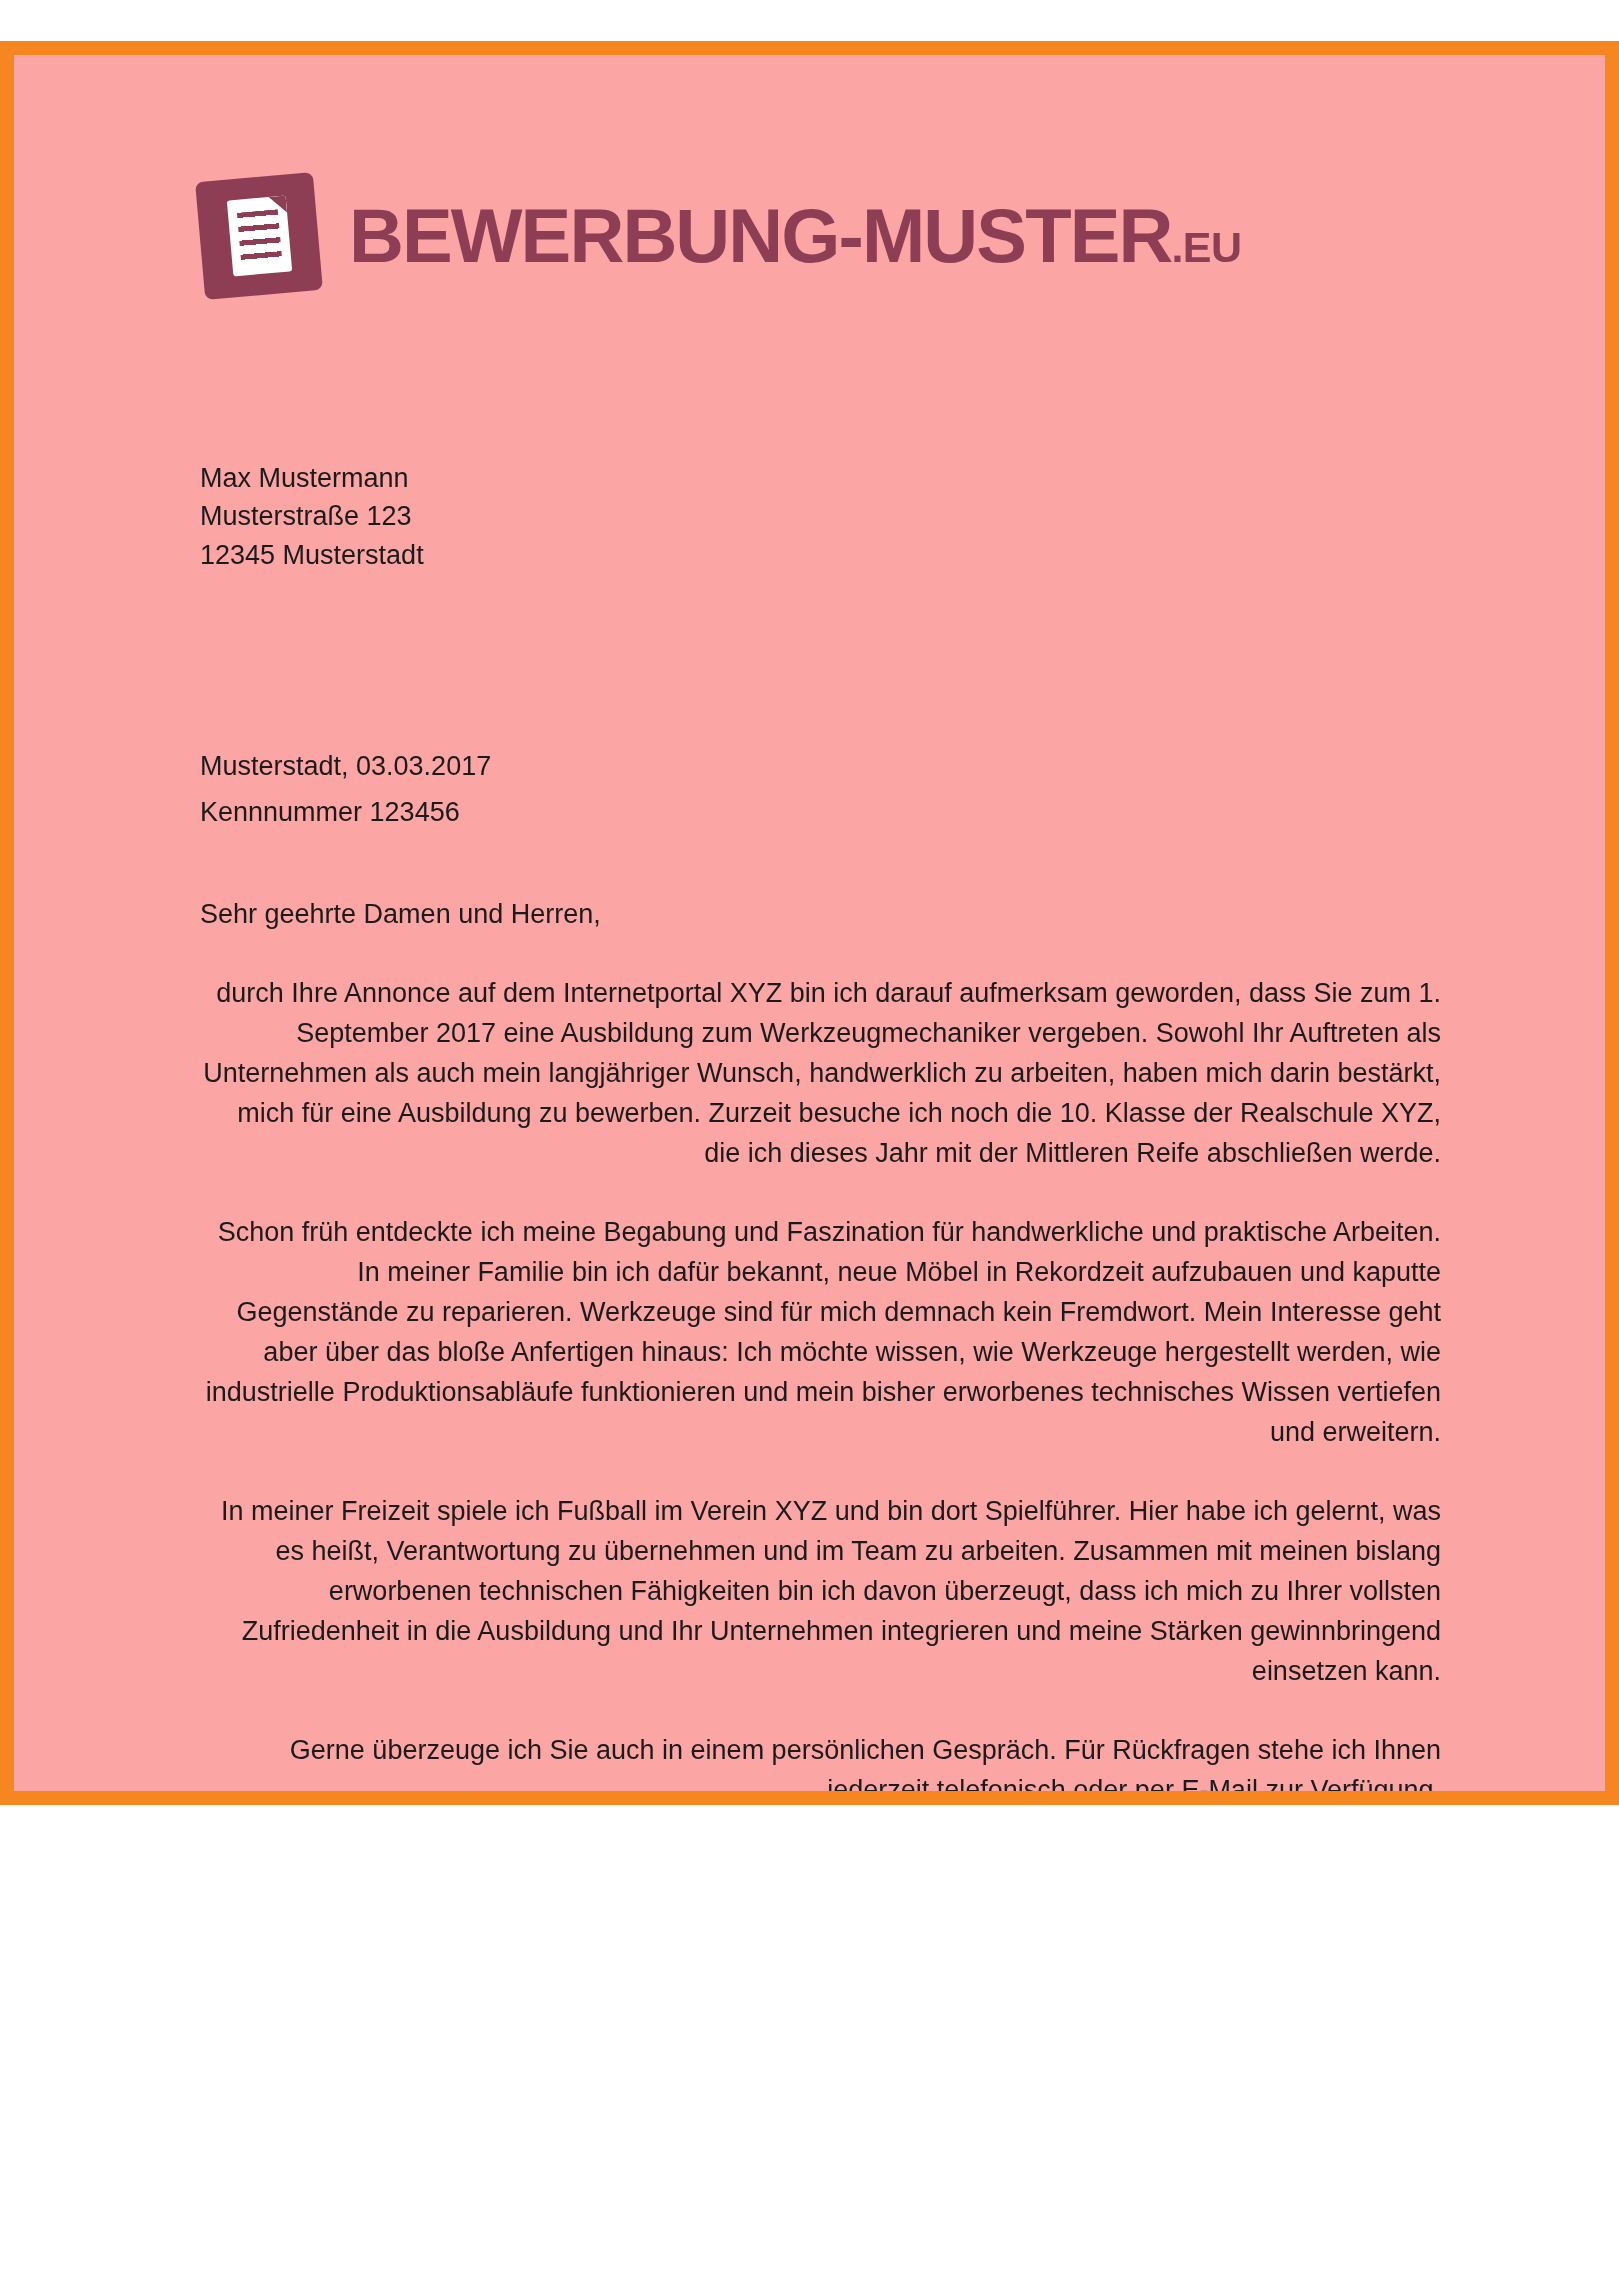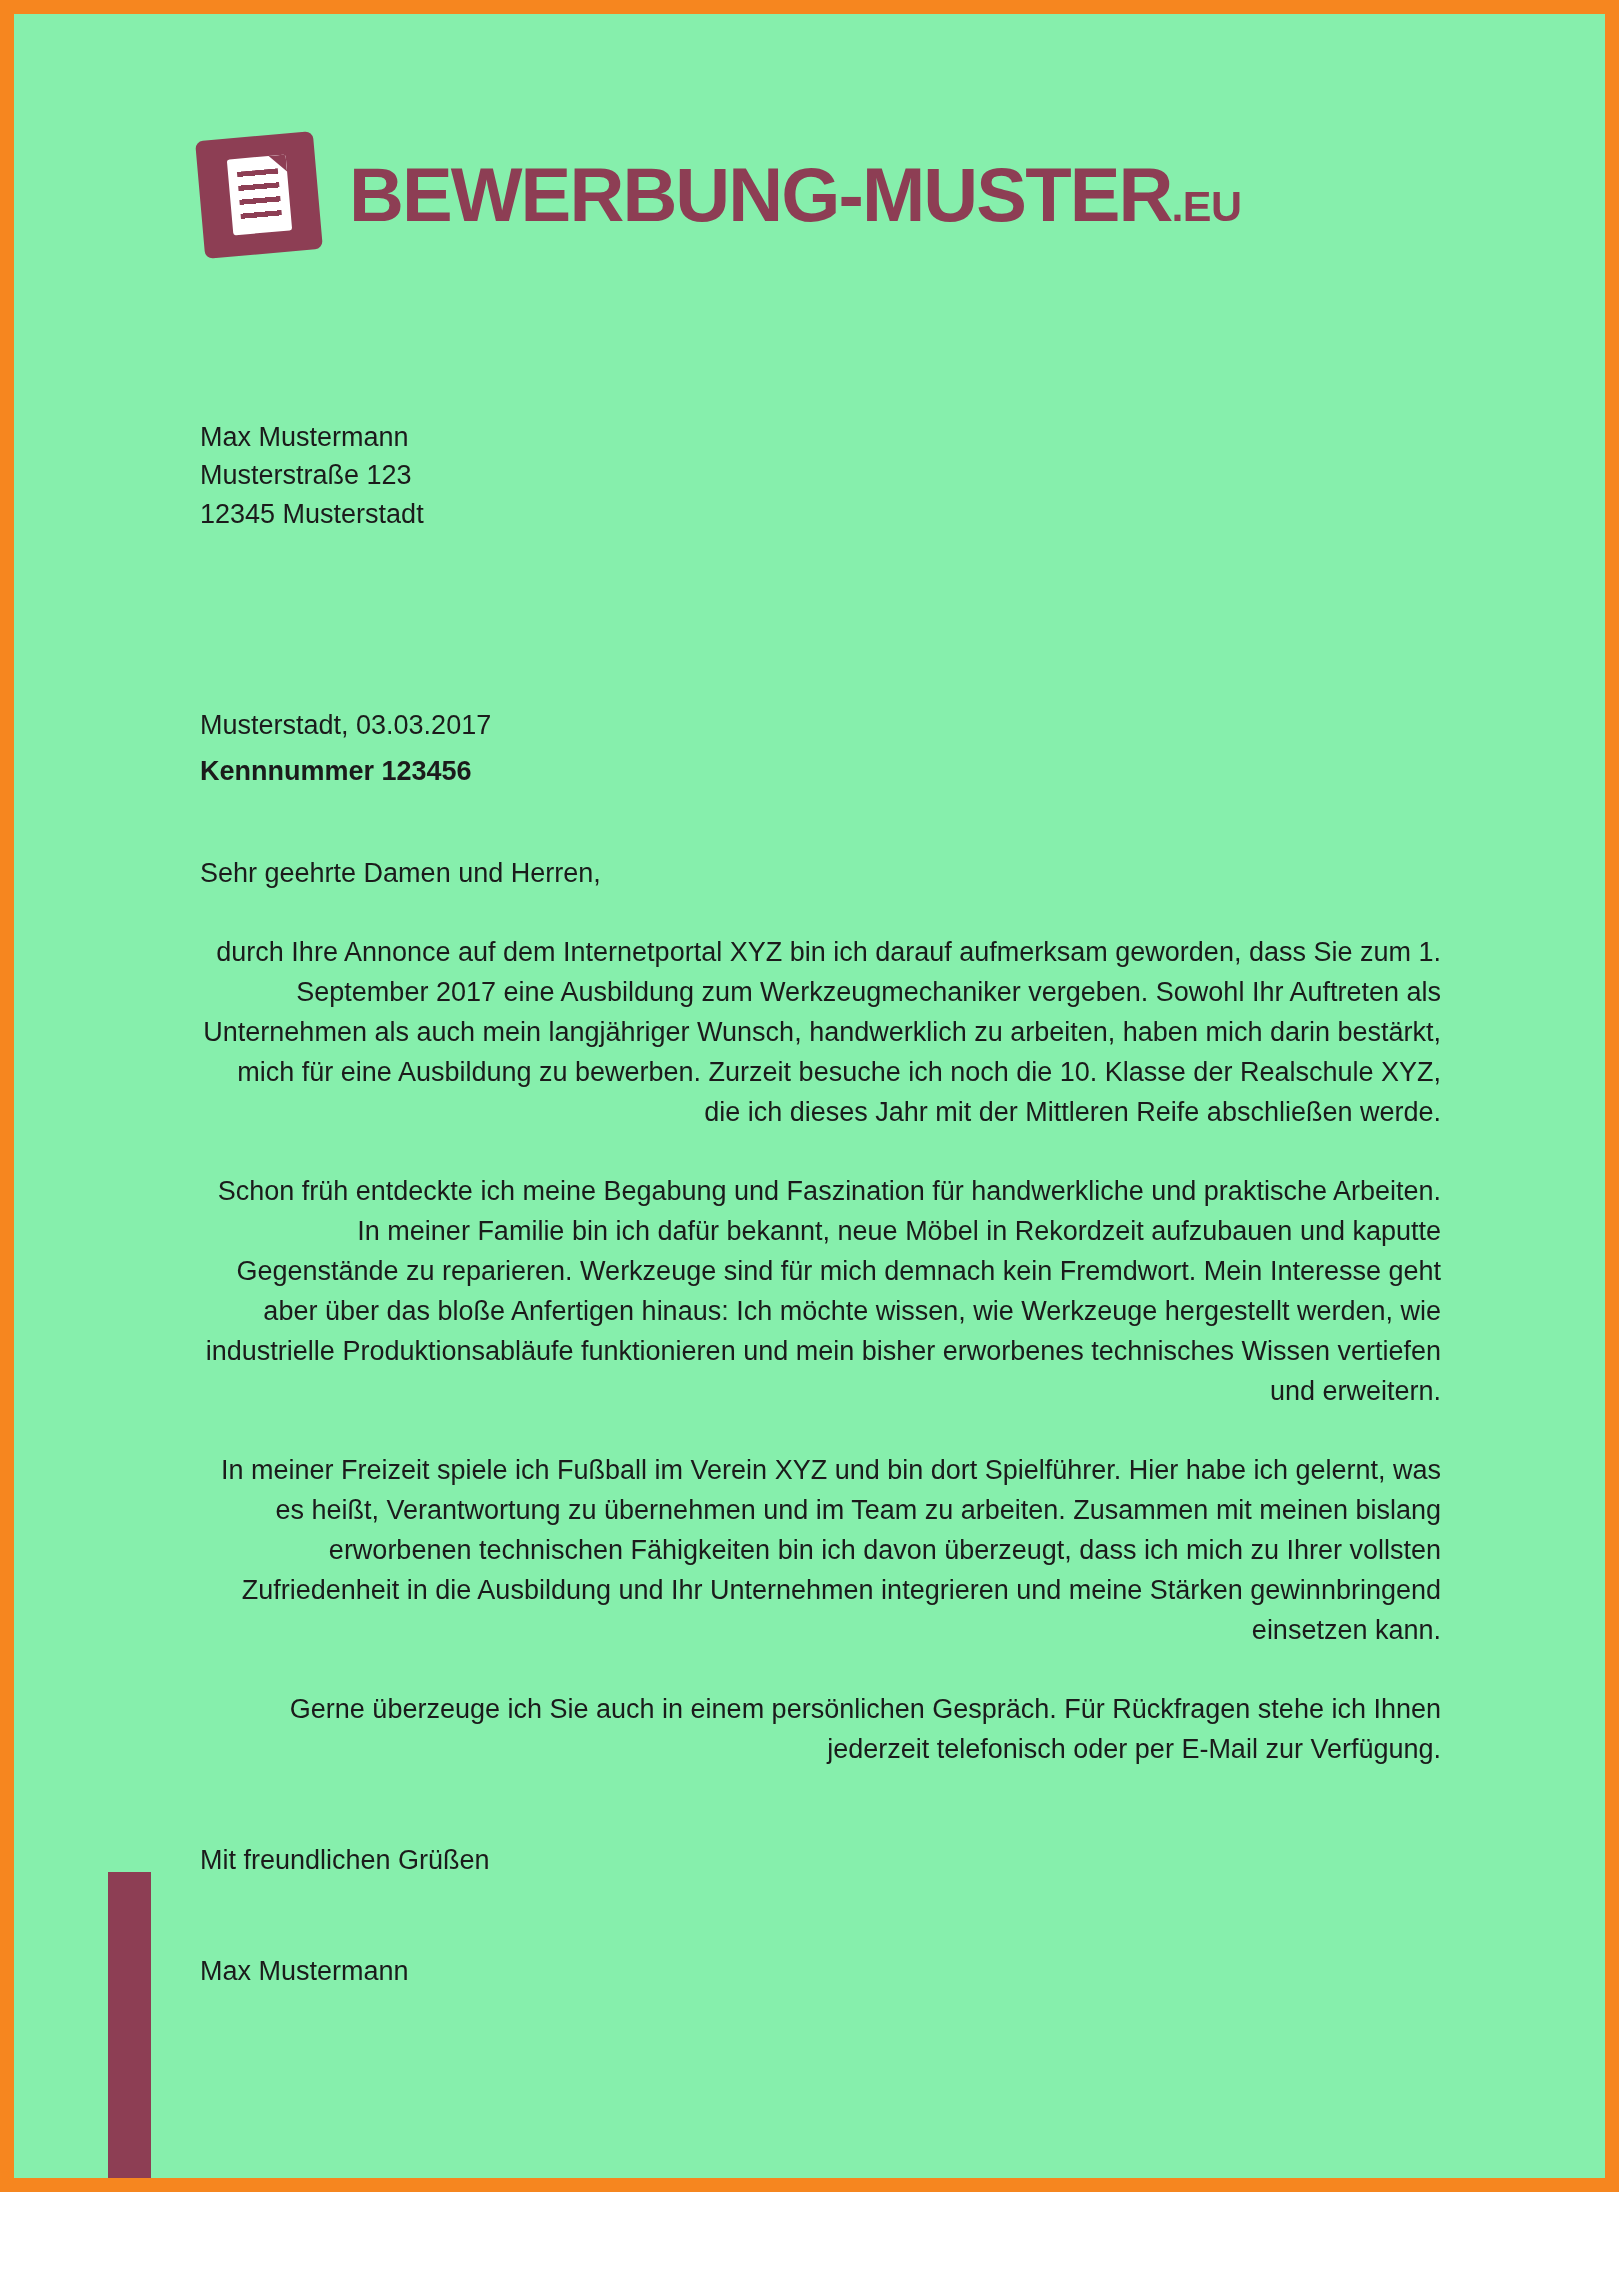--- a/index.html
+++ b/index.html
@@ -2,27 +2,28 @@
 <html style="font-size:10.3px"><head>
 <meta charset="utf-8">
 <style>
   * { margin: 0; padding: 0; box-sizing: border-box; }
   html, body { background: #ffffff; }
   body { font-family: "Liberation Sans", sans-serif; }
 
   .page {
     position: relative;
     width: 1619px;
-    height: 2192px;
-    background: #86efac;
+    height: 1764px;
+    background: #fca5a5;
     border: 14px solid #f6861f;
     overflow: hidden;
     color: #1b1b1b;
     font-size: 27px;
     line-height: 1.48;
+    margin-top: 41px;
   }
 
   
   .logo-row {
     display: flex;
     align-items: center;
     gap: 31px;
     margin: 116px 0 0 186px;
     height: 129px;
   }
@@ -89,21 +90,20 @@
 
   .subject {
     margin: 50px 164px 0 186px;
     color: #8d3e54;
     font-size: 36px;
     font-weight: bold;
     line-height: 1.2;
   }
   .reference {
     margin: 6.5px 164px 0 186px;
-    font-weight: bold;
   }
 
   .salutation {
     margin: 62px 164px 0 186px;
   }
   .para {
     margin: 39px 164px 0 186px;
     text-align: right;
   }
   .closing {

